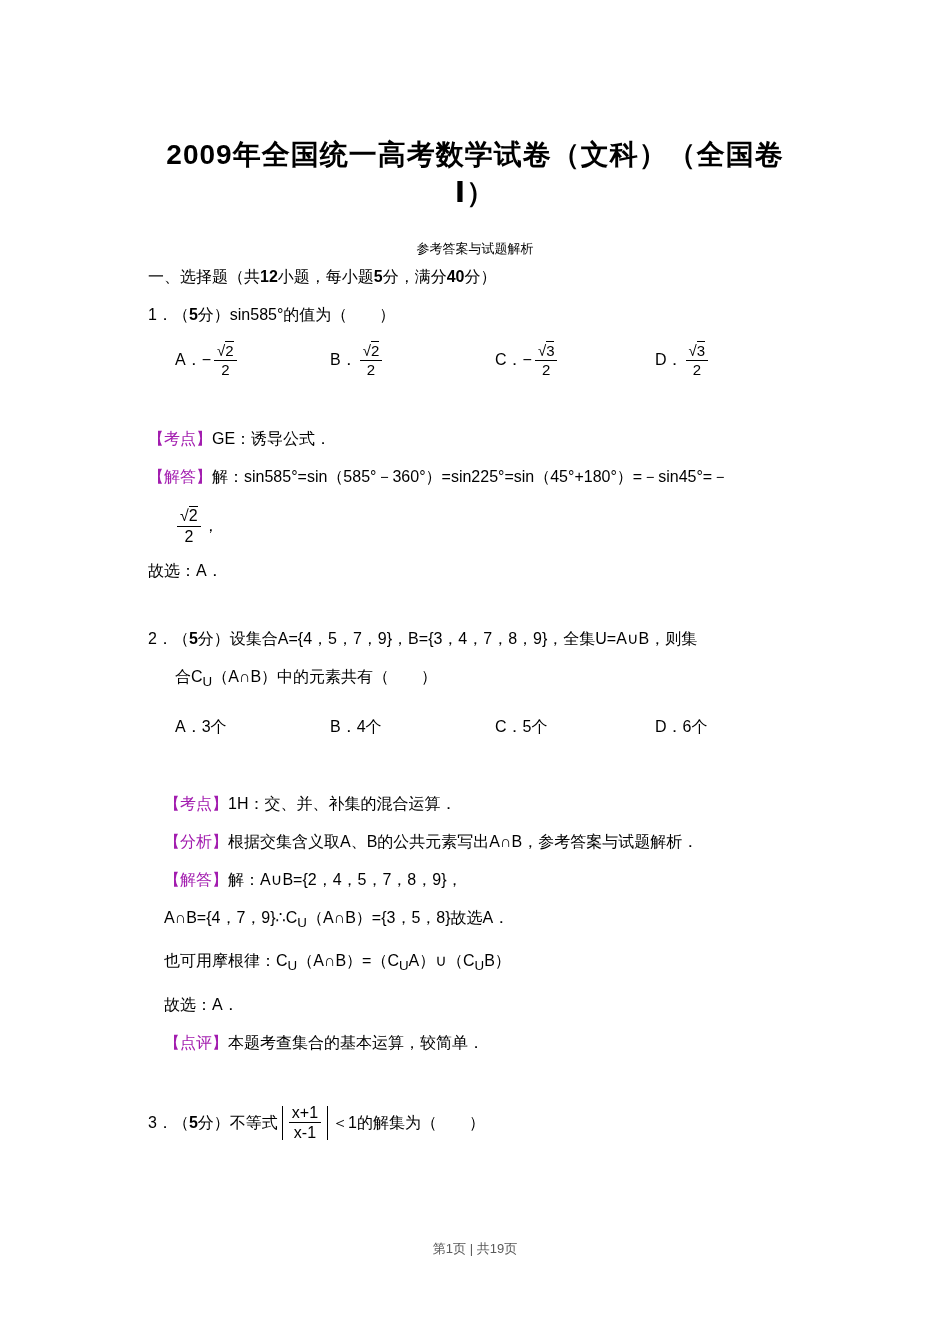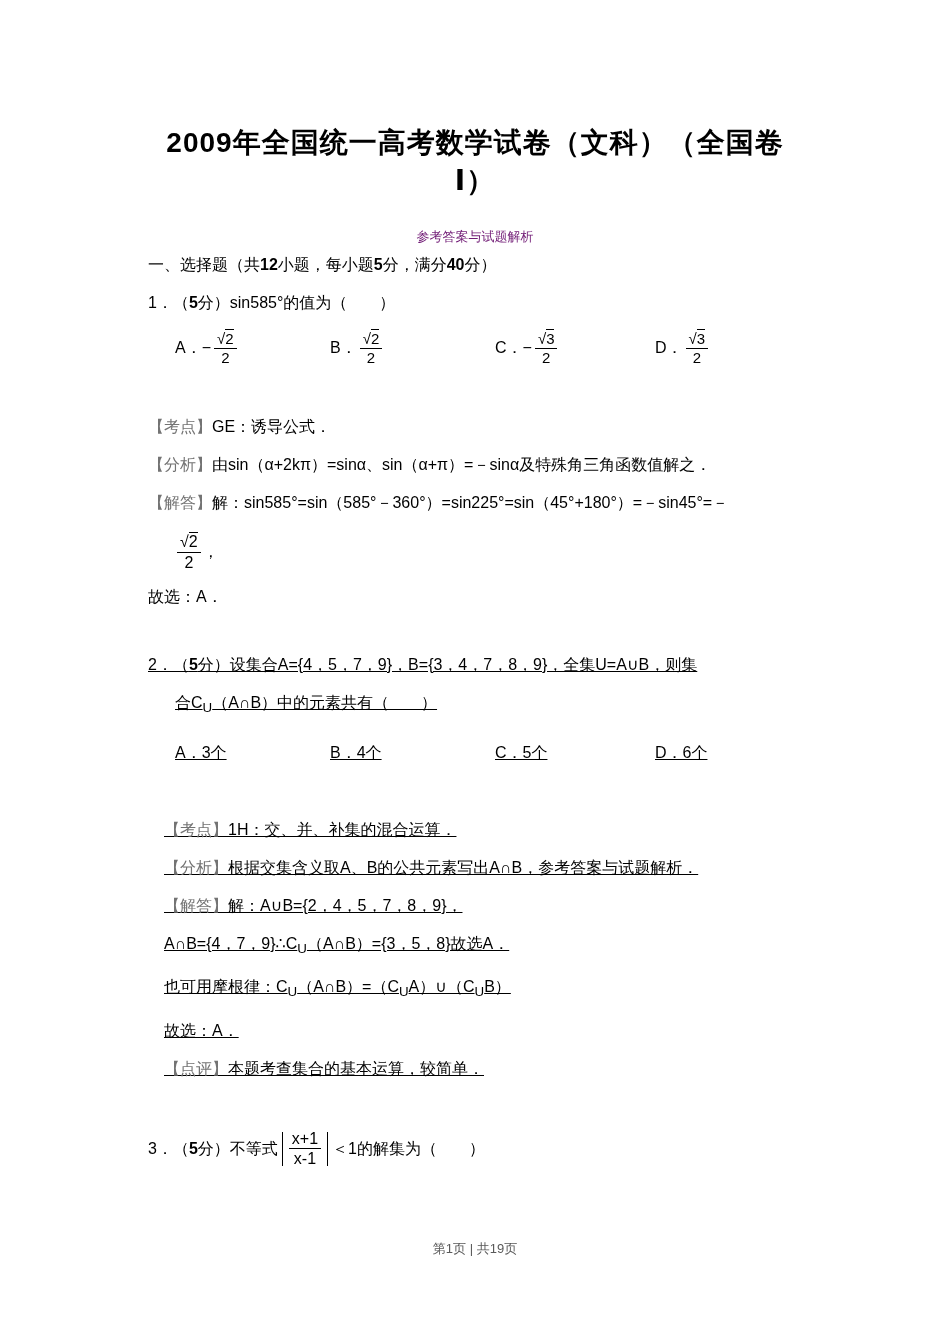--- a/index.html
+++ b/index.html
@@ -4,39 +4,39 @@
 <style>
   * { box-sizing: border-box; }
   html, body { margin: 0; padding: 0; }
   body {
     width: 950px; height: 1344px;
     background: #ffffff; color: #000000;
     font-family: "Liberation Sans", "DejaVu Sans", sans-serif;
     position: relative; overflow: hidden;
   }
   .page { padding: 120px 148px 0 148px; }
-  .title { margin: 4px; font-size: 28px; font-weight: 700; text-align: center; letter-spacing: 1px; }
-  .subtitle { margin-top: 28px; text-align: center; font-size: 13px; color: #701a75; }
+  .title { margin: 16px; font-size: 28px; font-weight: 700; text-align: center; letter-spacing: 1px; }
+  .subtitle { margin-top: 28px; text-align: center; font-size: 13px; color: #000000; }
   .section-header { margin-top: 48px; }
   .line { font-size: 16px; line-height: 38px; margin: 0; }
   .b { font-weight: 700; }
-  .label-blue { color: #737373; }
+  .label-blue { color: #a21caf; }
   .indent { padding-left: 27px; }
   .options-row { display: flex; align-items: center; height: 48px; padding-left: 27px; margin-top: 2px; font-size: 16px; }
   .opt { display: inline-flex; align-items: center; }
   .opt-a { width: 155px; } .opt-b { width: 165px; } .opt-c { width: 160px; }
   .sign { margin-right: 1px; }
   .frac { display: inline-flex; flex-direction: column; text-align: center; vertical-align: middle; line-height: 1.2; font-size: 15px; margin: 0 2px; }
   .frac .num { border-bottom: 1px solid #000; padding: 0 3px; }
   .frac .den { padding: 0 3px; }
   .sqrt-rad { border-top: 1px solid #000; }
   .frac-line { height: 52px; display: flex; align-items: center; margin-top: 4px; }
   .frac-lg { font-size: 16px; }
   .answer-block { margin-top: 36px; }
-  .q2-block { margin-top: 30px; text-decoration: underline; }
+  .q2-block { margin-top: 30px; }
   .answer-block-2 { margin-top: 34px; margin-left: 16px; }
   .q3-block { margin-top: 36px; }
   .q3-line { display: flex; align-items: center; height: 50px; }
   .abs-bar { display: inline-block; width: 1px; height: 34px; background: #000; margin: 0 4px; }
   .footer { position: absolute; left: 0; bottom: 86px; width: 100%; text-align: center; font-size: 13px; color: #595959; }
 </style>
 </head>
 <body>
 
 <div class="page">
@@ -79,21 +79,20 @@
           <span class="sign"></span>
           <span class="frac">
             <span class="num"><span>√</span><span class="sqrt-rad">3</span></span>
             <span class="den">2</span>
           </span>
       </span>
     </div>
 
     <div class="answer-block">
       <p class="line"><span class="label-blue">【考点】</span><span>GE：诱导公式．</span></p>
-      <p class="line"><span class="label-blue">【分析】</span><span>由sin（α+2kπ）=sinα、sin（α+π）=－sinα及特殊角三角函数值解之．</span></p>
       <p class="line"><span class="label-blue">【解答】</span><span>解：sin585°=sin（585°－360°）=sin225°=sin（45°+180°）=－sin45°=－</span></p>
       <p class="line frac-line indent">
           <span class="frac frac-lg">
             <span class="num"><span>√</span><span class="sqrt-rad">2</span></span>
             <span class="den">2</span>
           </span>
           <span>，</span>
         </p>
       <p class="line">故选：A．</p>
     </div>

